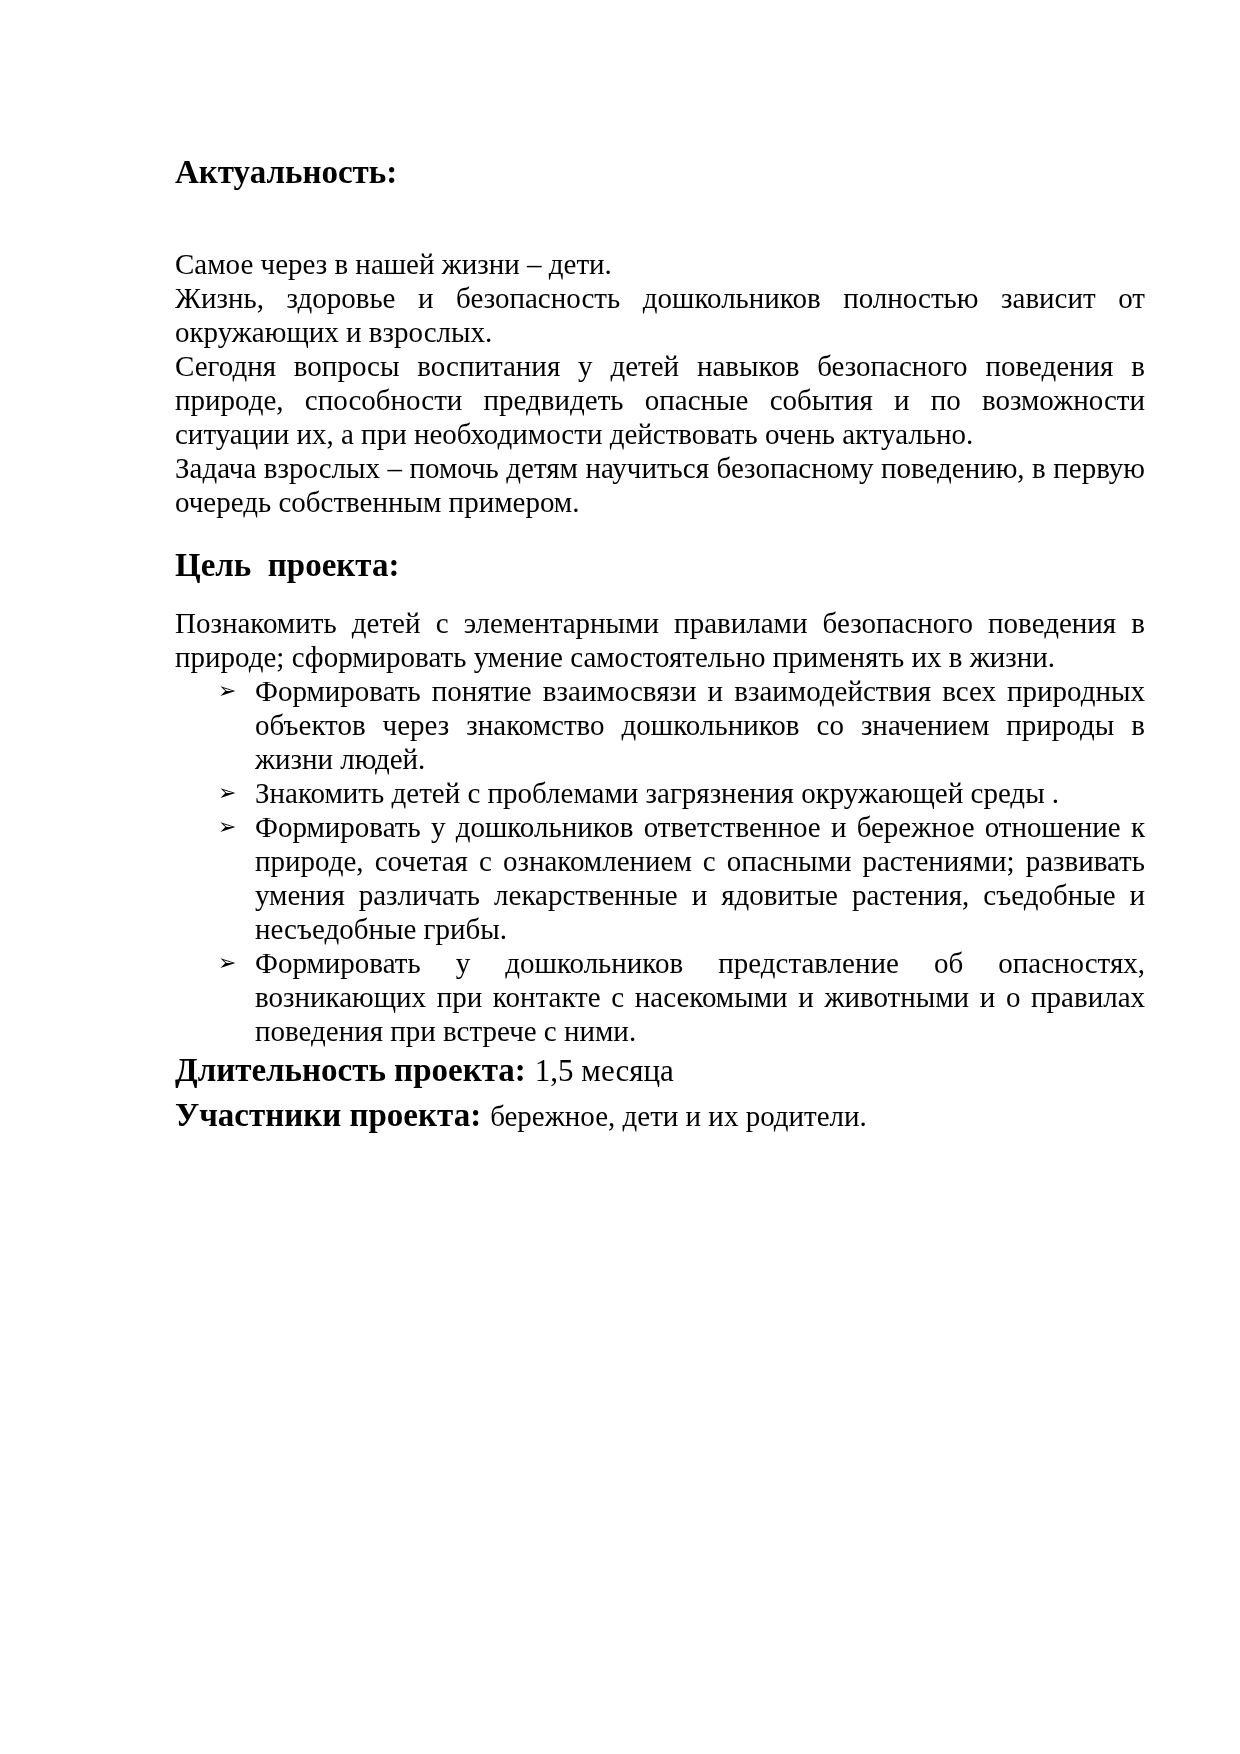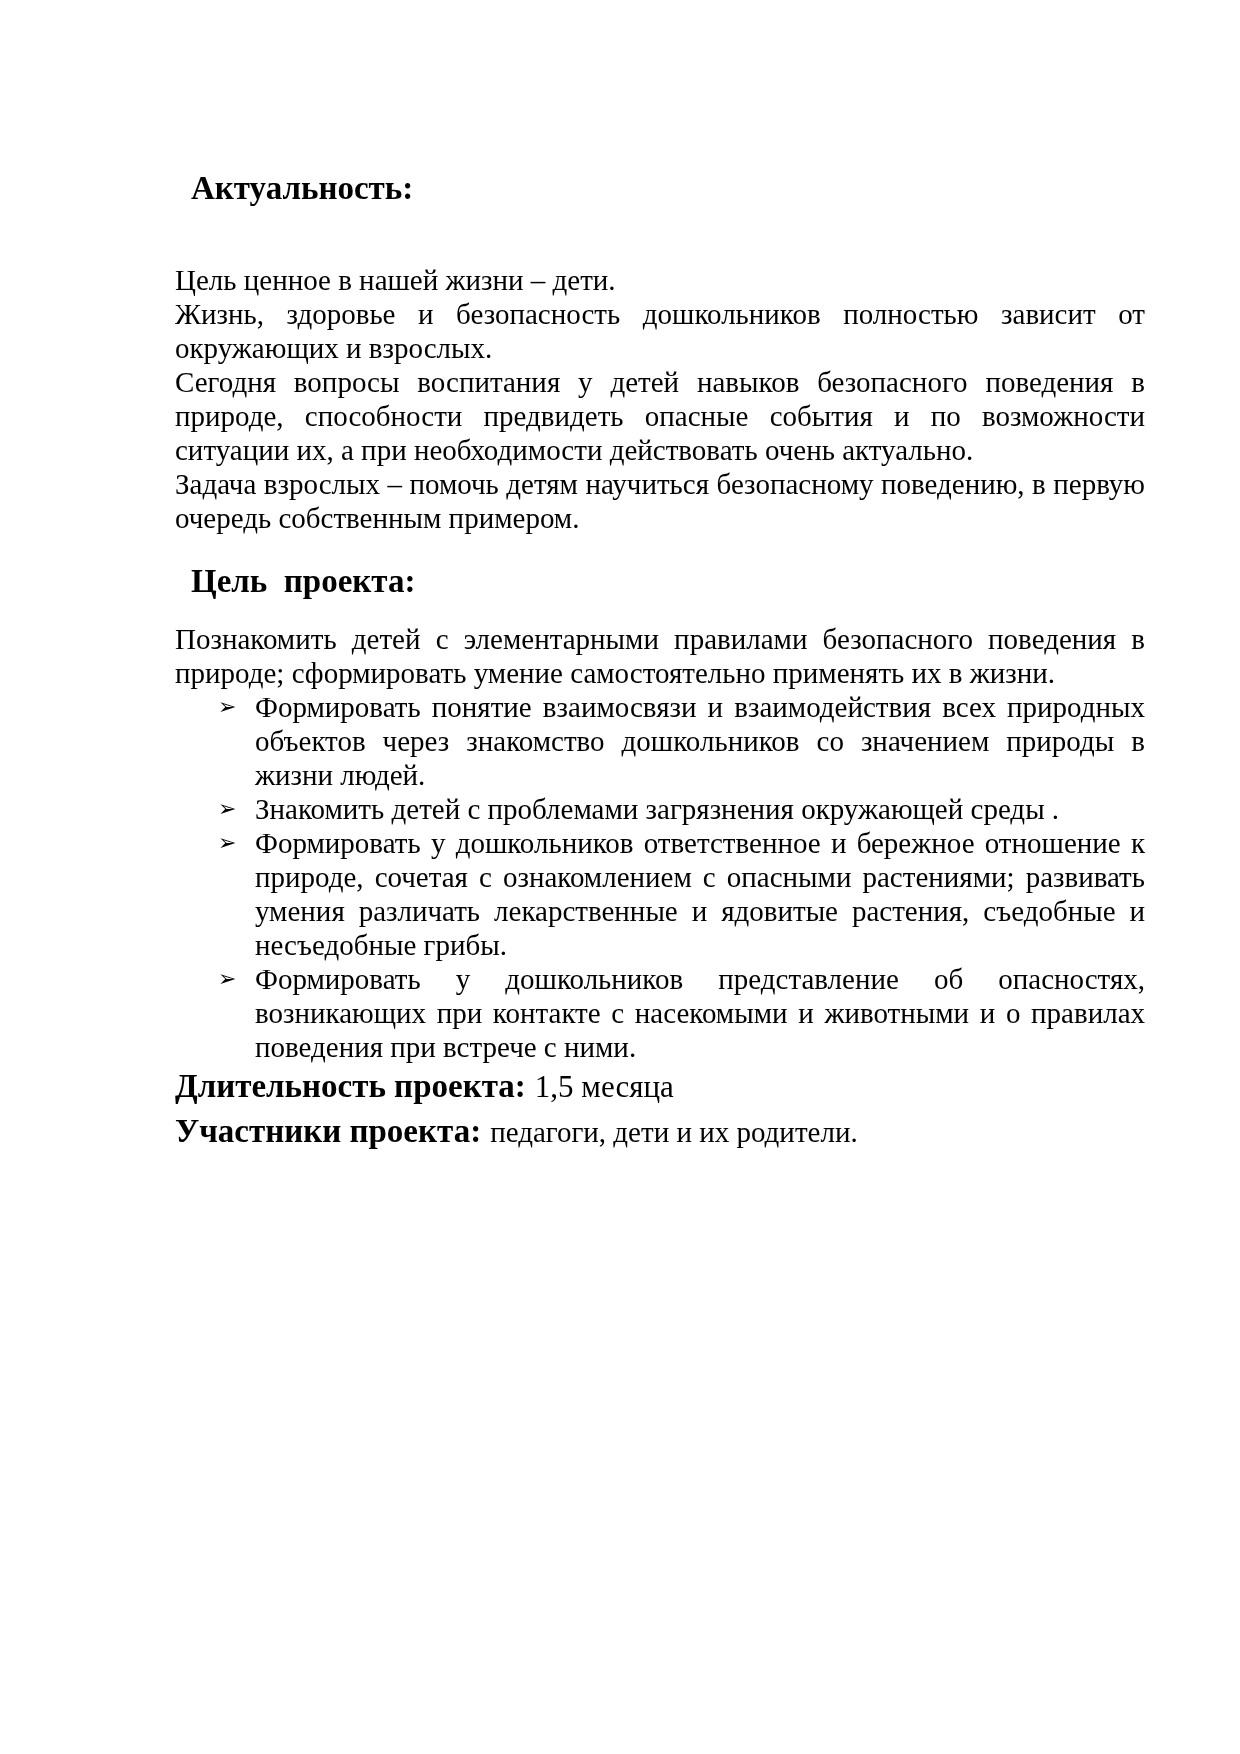--- a/index.html
+++ b/index.html
@@ -10,21 +10,21 @@
     background: #ffffff;
     color: #000000;
     font-family: "Liberation Serif", "DejaVu Serif", serif;
     padding: 150px 95px 0 175px;
     overflow: hidden;
   }
   .h1 {
     font-size: 33px;
     font-weight: bold;
     line-height: 44px;
-    margin: 16px;
+    margin: 0;
     white-space: pre-wrap;
   }
   .h1-aktualnost { margin-bottom: 53px; }
   .h1-tsel    { margin-top: 24px; margin-bottom: 19px; }
   .h1-zadachi { margin-top: 16px; margin-bottom: 19px; }
   .h1-result  { margin-top: 16px; margin-bottom: 21px; }
   p.body {
     font-size: 29px;
     line-height: 34px;
     text-align: justify;
@@ -61,21 +61,21 @@
   }
   .detail-2 .value { font-size: 31px; }
 </style>
 </head>
 <body>
 
 <div class="page">
 
   <h1 class="h1 h1-aktualnost">Актуальность:</h1>
 
-  <p class="body">Цель ценное в нашей жизни – дети.</p>
+  <p class="body">Самое через в нашей жизни – дети.</p>
   <p class="body">Жизнь, здоровье и безопасность дошкольников полностью зависит от окружающих и взрослых.</p>
   <p class="body">Сегодня вопросы воспитания у детей навыков безопасного поведения в природе, способности предвидеть опасные события и по возможности ситуации их, а при необходимости действовать очень актуально.</p>
   <p class="body">Задача взрослых – помочь детям научиться безопасному поведению, в первую очередь собственным примером.</p>
 
   <h1 class="h1 h1-tsel">Цель  проекта:</h1>
 
   <p class="body">Познакомить детей с элементарными правилами безопасного поведения в природе; сформировать умение самостоятельно применять их в жизни.</p>
 
 
   <ul class="tasks">
@@ -96,18 +96,18 @@
       <span class="li-text">Формировать у дошкольников представление об опасностях, возникающих при контакте с насекомыми и животными и о правилах поведения при встрече с ними.</span>
     </li>
   </ul>
 
 
   <p class="detail detail-2">
     <span class="label">Длительность проекта:</span><span class="value">1,5 месяца</span>
   </p>
 
   <p class="detail detail-3">
-    <span class="label">Участники проекта:</span><span class="value">педагоги, дети и их родители.</span>
+    <span class="label">Участники проекта:</span><span class="value">бережное, дети и их родители.</span>
   </p>
 
 
 
 </div>
 
 </body></html>

